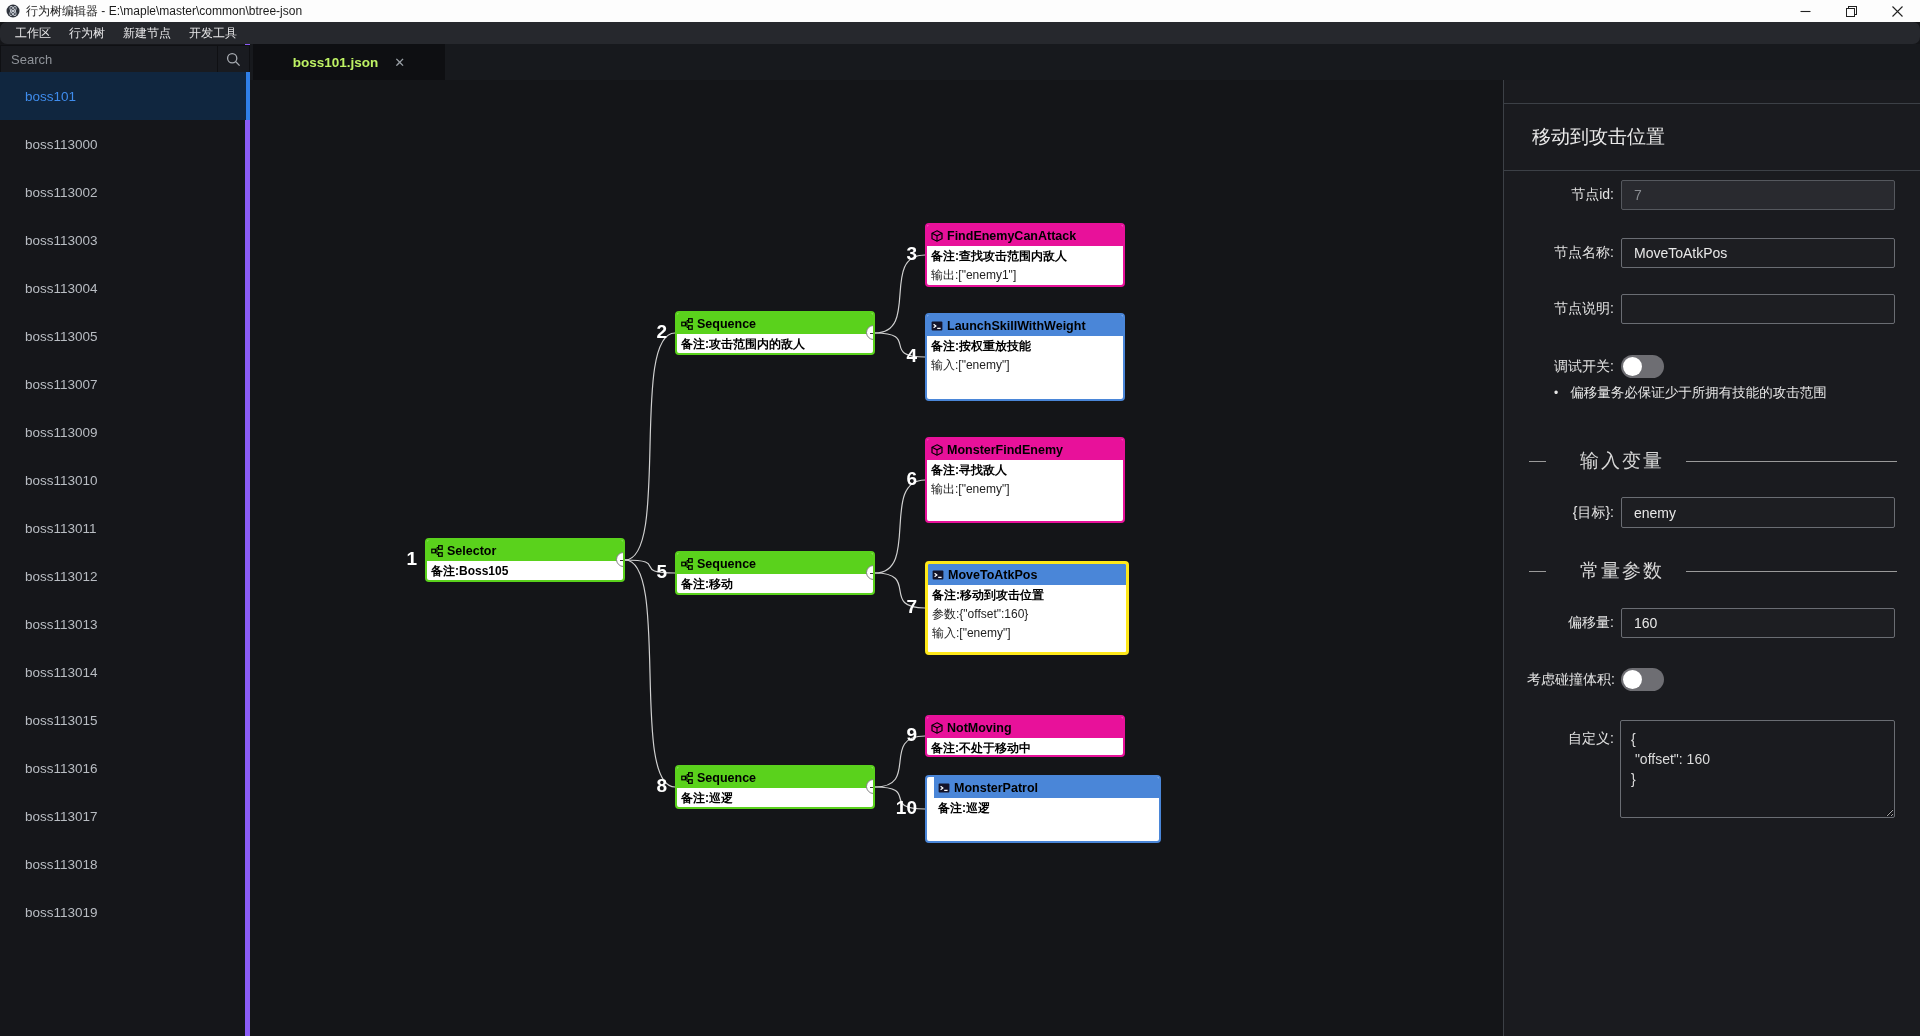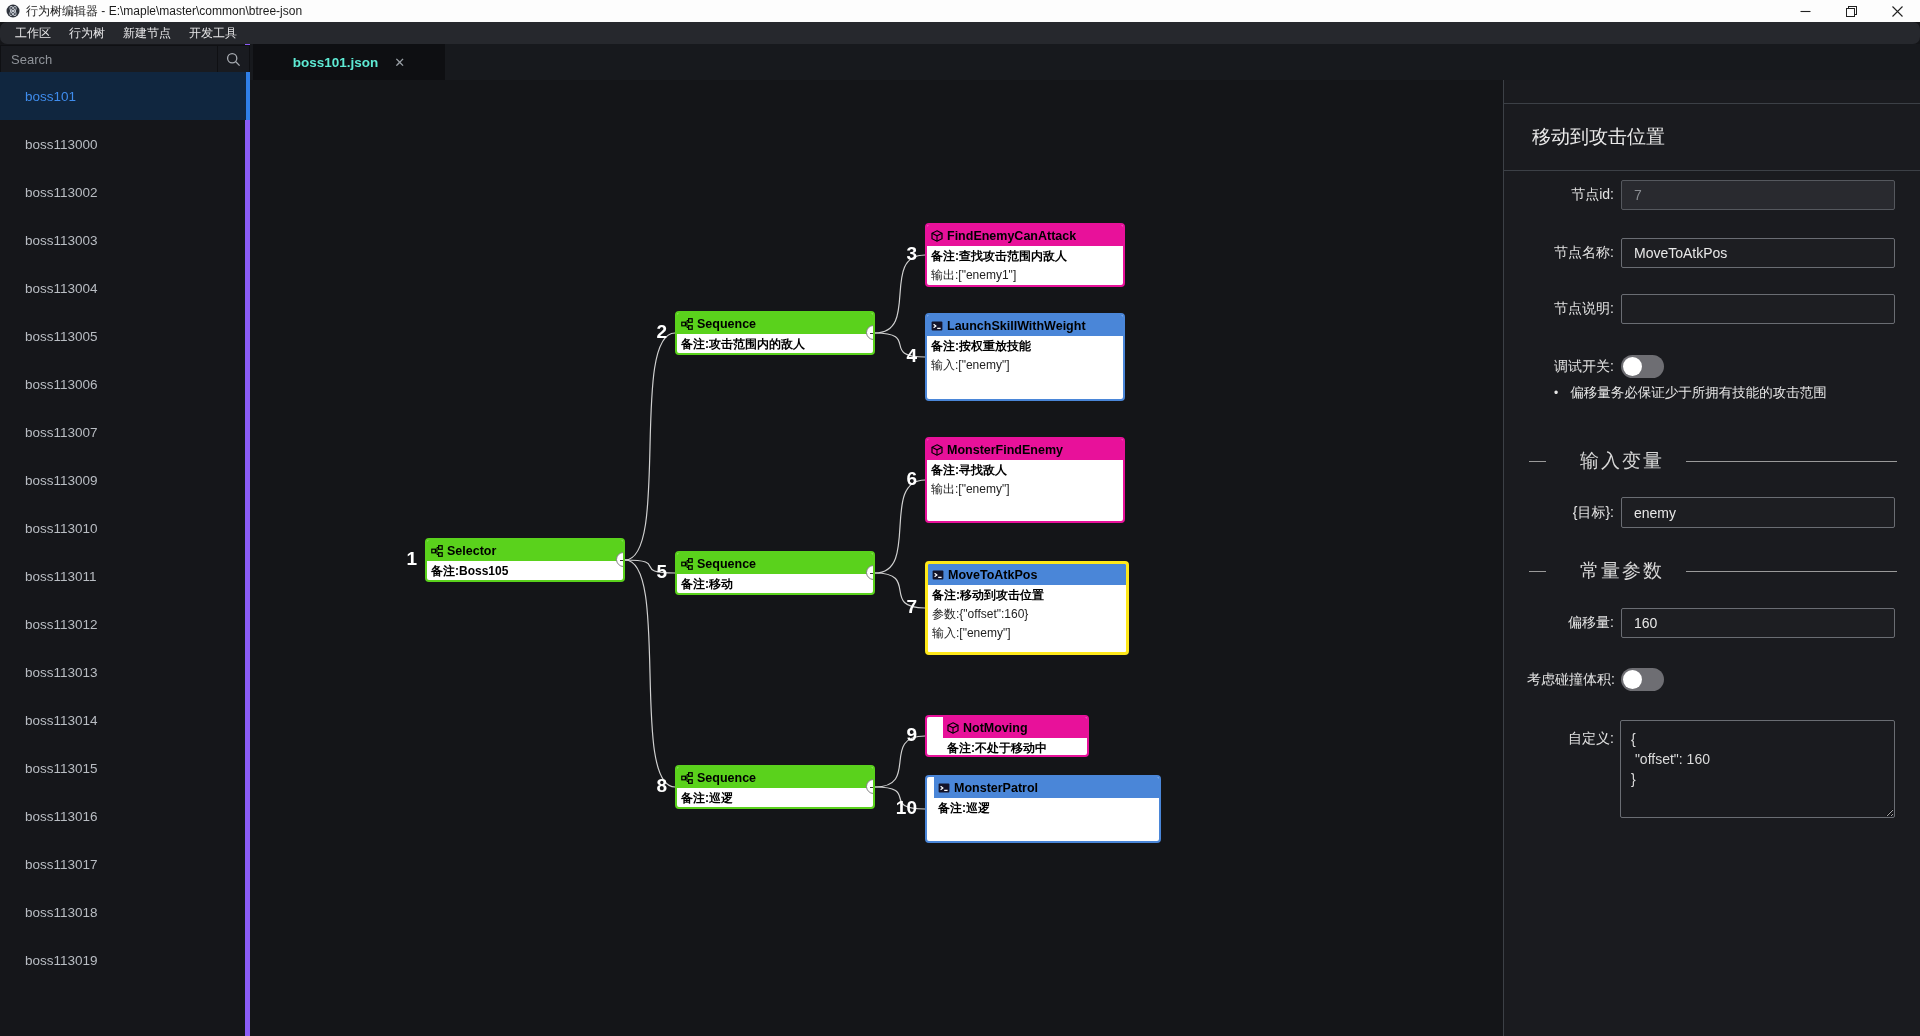--- a/index.html
+++ b/index.html
@@ -32,21 +32,21 @@
   .bosslist { position:absolute; left:0; top:28px; width:250px; bottom:0; overflow:hidden; }
   .bossitem { height:48px; display:flex; align-items:center; padding-left:25px; color:#b9bdc3;
     font-size:13.5px; position:relative; cursor:pointer; }
   .bossitem.sel { background:#10263f; color:#3f8ced; }
   .bossitem.sel::after { content:""; position:absolute; right:0; top:0; width:4px; height:100%; background:#2f7fe8; }
 
   
   .tabstrip { position:absolute; left:250px; top:0; right:0; height:36px; background:#17191d; }
   .tab { position:absolute; left:3px; top:0; width:192px; height:36px; background:#0e0f12;
     display:flex; align-items:center; justify-content:center; gap:16px; cursor:pointer; }
-  .tab .tlabel { color:#5eead4; font-size:13.5px; font-weight:bold; }
+  .tab .tlabel { color:#bef264; font-size:13.5px; font-weight:bold; }
   .tab .tclose { color:#9aa0a6; font-size:13px; }
 
   
   .canvas { position:absolute; left:250px; top:36px; width:1253px; bottom:0; background:#141518; overflow:hidden; }
   .edgesvg { position:absolute; left:0; top:0; }
   .node { position:absolute; background:#fff; border-radius:4px; overflow:hidden; }
   .nh { height:21px; display:flex; align-items:center; gap:4px; padding:0 4px; color:#000;
     font-weight:bold; font-size:12.5px; white-space:nowrap; }
   .nico { width:12px; height:12px; display:flex; }
   .nb { padding:1px 4px; }
@@ -130,21 +130,20 @@
         </svg>
       </div>
     </div>
     <div class="bosslist">
         <div class="bossitem sel">boss101</div>
         <div class="bossitem">boss113000</div>
         <div class="bossitem">boss113002</div>
         <div class="bossitem">boss113003</div>
         <div class="bossitem">boss113004</div>
         <div class="bossitem">boss113005</div>
-        <div class="bossitem">boss113006</div>
         <div class="bossitem">boss113007</div>
         <div class="bossitem">boss113009</div>
         <div class="bossitem">boss113010</div>
         <div class="bossitem">boss113011</div>
         <div class="bossitem">boss113012</div>
         <div class="bossitem">boss113013</div>
         <div class="bossitem">boss113014</div>
         <div class="bossitem">boss113015</div>
         <div class="bossitem">boss113016</div>
         <div class="bossitem">boss113017</div>
@@ -305,21 +304,21 @@
               </svg>
             </span>
             <span>Sequence</span>
           </div>
           <div class="nb">
             <div class="nline">备注:巡逻</div>
           </div>
           <div class="nconn"></div>
         </div>
         <div class="nnum" style="left: 387px; top: 695px;">8</div>
-        <div class="node" style="left: 675px; top: 635px; width: 164px; height: 42px; border: 2px solid rgb(232, 17, 154); padding-left: 16px;">
+        <div class="node" style="left: 675px; top: 635px; width: 200px; height: 42px; border: 2px solid rgb(232, 17, 154);">
           <div class="nh" style="background: rgb(232, 17, 154);">
             <span class="nico">
               <svg width="12" height="12" viewBox="0 0 12 12">
                 <path d="M6 0.8 L11 3.3 L11 8.7 L6 11.2 L1 8.7 L1 3.3 Z" fill="none" stroke="#000" stroke-width="1.2"></path>
                 <path d="M1 3.3 L6 5.8 L11 3.3 M6 5.8 V11.2" fill="none" stroke="#000" stroke-width="1.1"></path>
               </svg>
             </span>
             <span>NotMoving</span>
           </div>
           <div class="nb">

